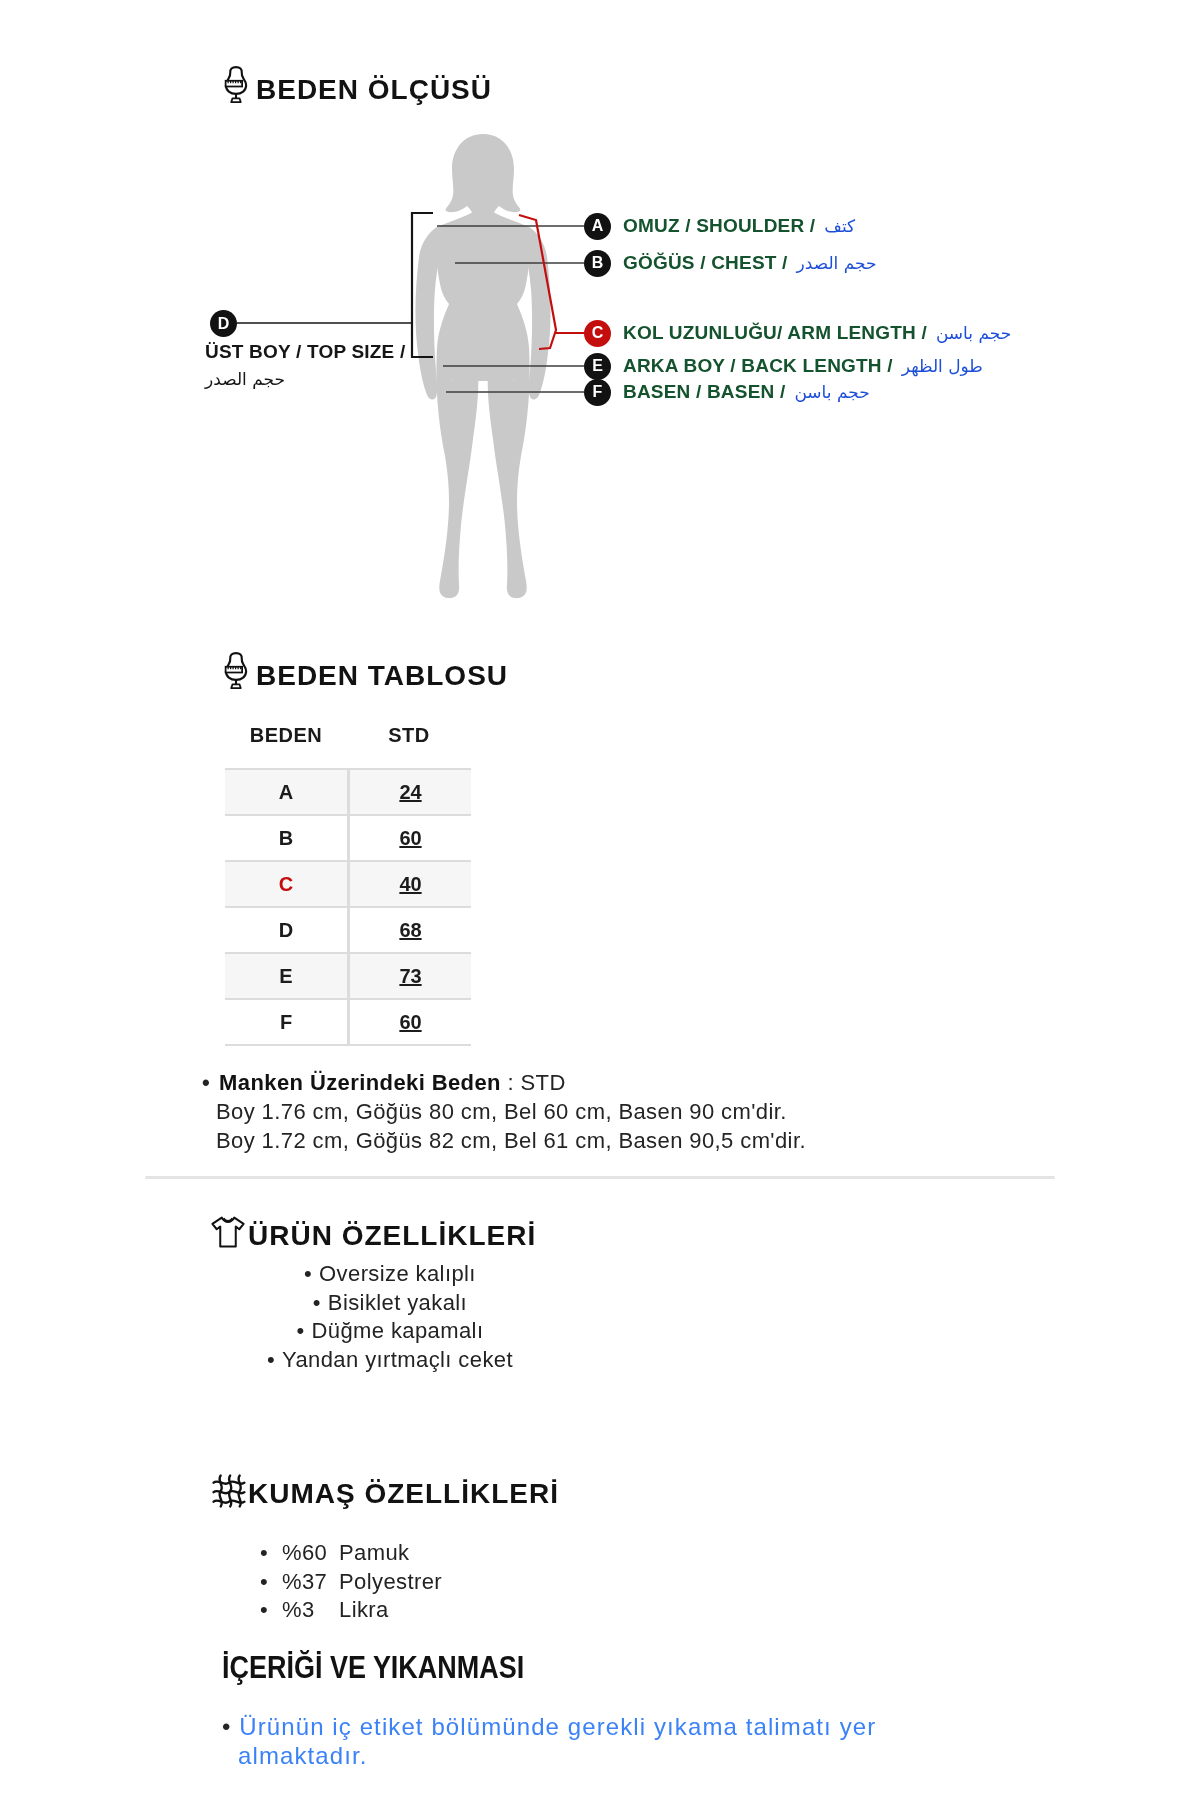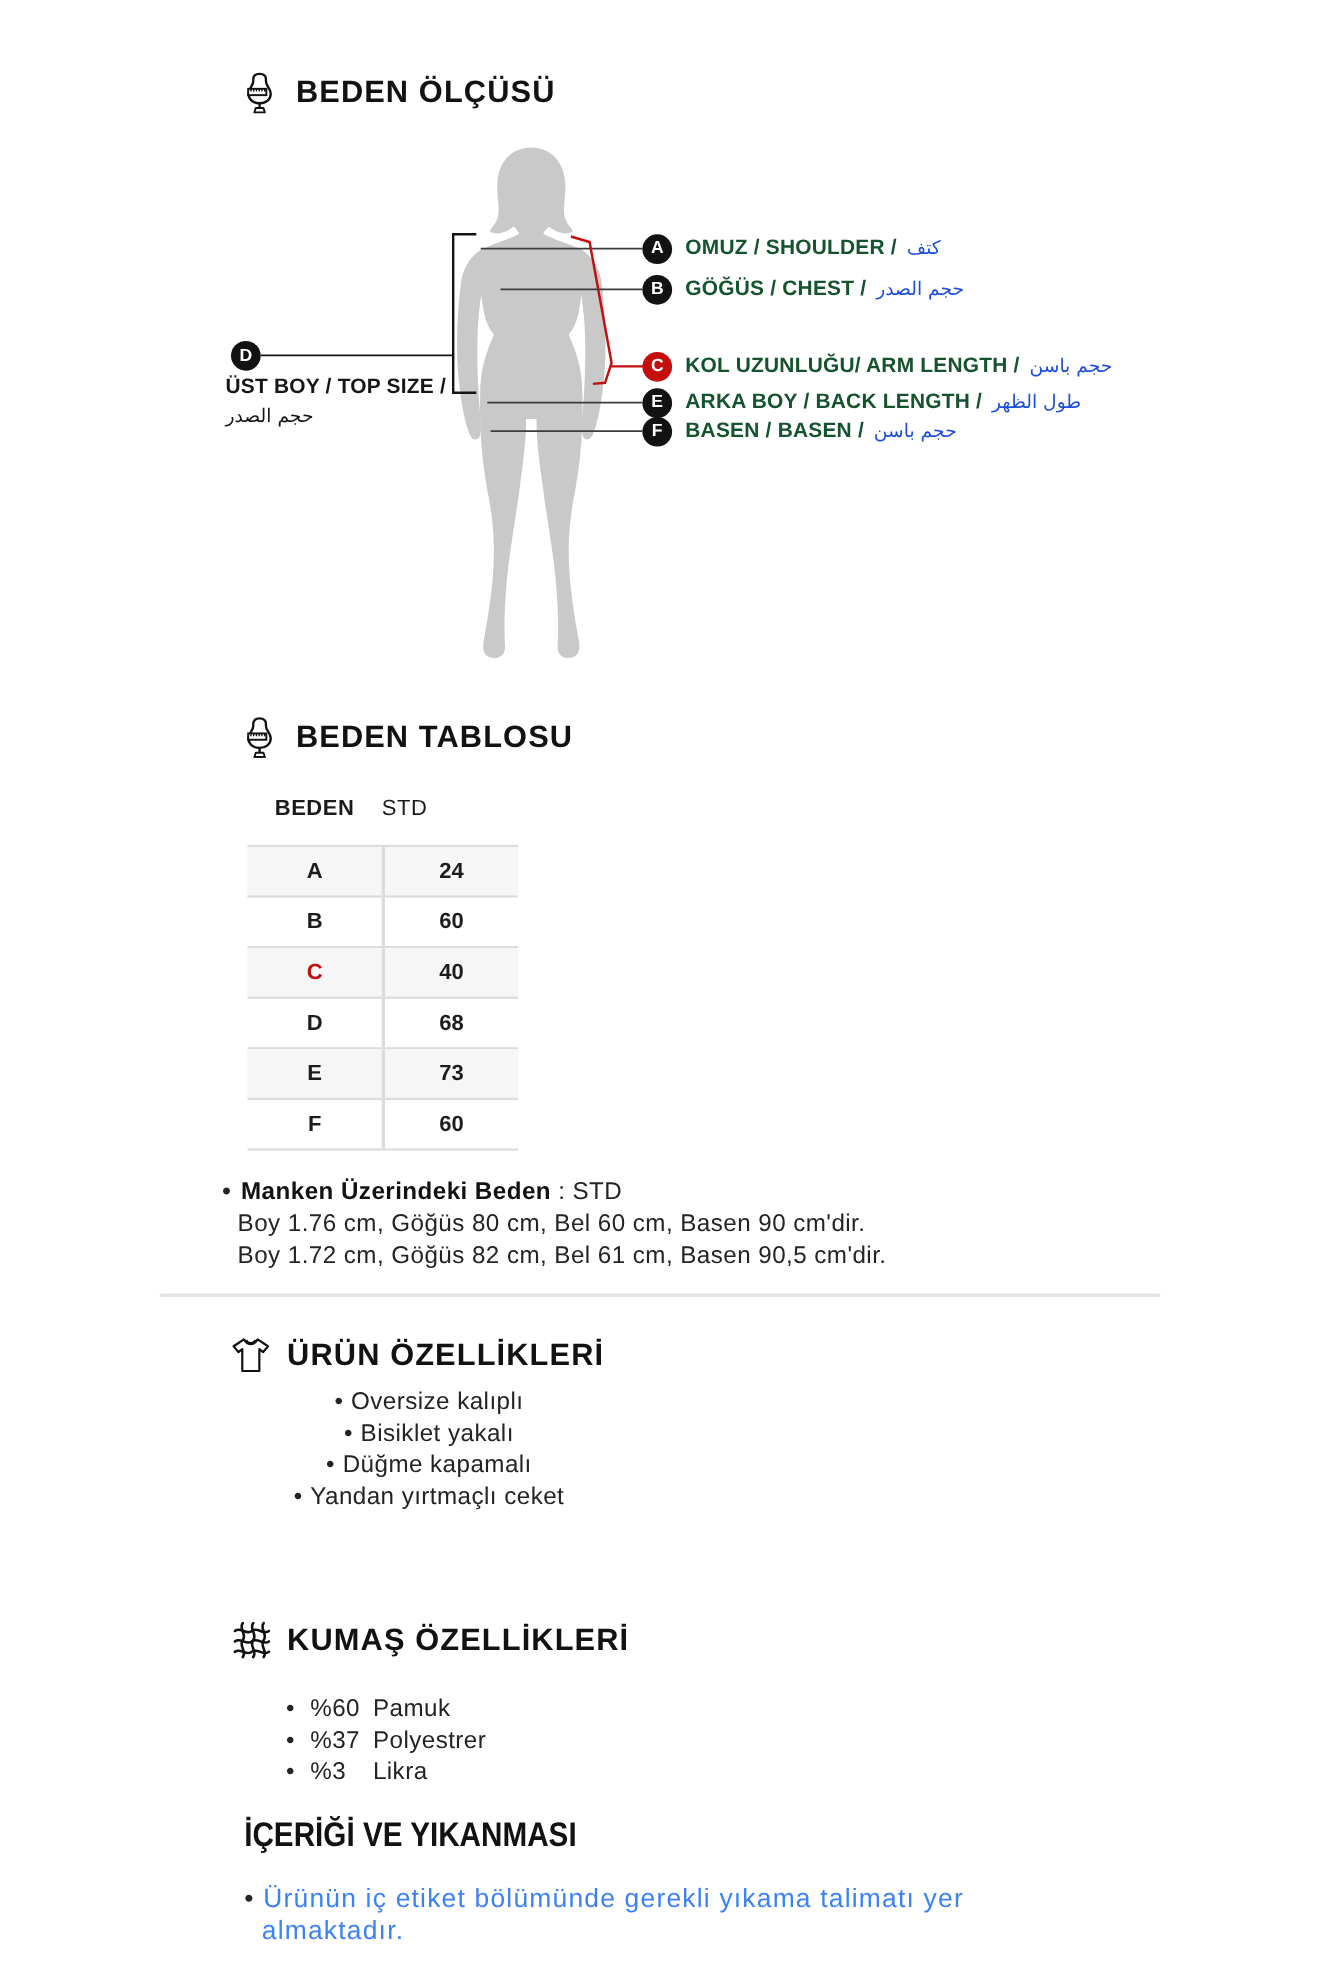--- a/index.html
+++ b/index.html
@@ -1,43 +1,43 @@
 <!DOCTYPE html>
 <html><head>
 <meta charset="utf-8">
 <style>
   html,body{margin:0;padding:0;background:#fff;}
   .page{position:relative;width:1200px;height:1800px;background:#ffffff;overflow:hidden;
         font-family:"Liberation Sans",sans-serif;color:#1a1a1a;}
   
-  .sec-head{position:absolute;display:flex;align-items:center;gap:13px;}
+  .sec-head{position:absolute;display:flex;align-items:flex-end;}
   .sec-head .ttl{font-size:28px;font-weight:700;letter-spacing:1px;color:#121212;white-space:nowrap;}
   .sec-head svg{display:block;}
   
   .diagram{position:absolute;left:0;top:0;}
   
   .dlabel{position:absolute;left:584px;height:28px;display:flex;align-items:center;white-space:nowrap;}
   .circ{width:27px;height:27px;border-radius:50%;background:#121212;color:#fff;font-weight:700;
         font-size:16px;display:flex;align-items:center;justify-content:center;flex:0 0 27px;}
   .circ.red{background:#c40e0e;}
   .ltext{margin-left:12px;font-size:19px;font-weight:600;letter-spacing:.2px;color:#14532d;}
   .artext{margin-left:9px;font-family:"DejaVu Sans",sans-serif;font-size:17px;color:#1d4ed8;direction:rtl;}
   .d-circle{position:absolute;left:210px;top:310px;}
   .d-text{position:absolute;left:205px;top:341px;font-size:19px;font-weight:600;letter-spacing:.2px;color:#161616;white-space:nowrap;}
   .d-ar{position:absolute;left:205px;top:369px;font-family:"DejaVu Sans",sans-serif;font-size:17px;color:#161616;}
   
   .tbl-head{position:absolute;left:225px;top:724px;display:flex;width:246px;}
   .tbl-head .c1{width:122px;text-align:center;font-size:20px;font-weight:700;letter-spacing:.5px;}
-  .tbl-head .c2{width:124px;font-size:20px;font-weight:400;letter-spacing:.5px;}
+  .tbl-head .c2{width:124px;text-align:center;font-size:20px;font-weight:700;letter-spacing:.5px;}
   .tbl{position:absolute;left:225px;top:768px;width:246px;border-top:2px solid #dcdcdc;}
   .tbl .row{display:flex;height:44px;border-bottom:2px solid #dcdcdc;}
   .tbl .row.shaded{background:#f6f6f6;}
   .tbl .cell{display:flex;align-items:center;justify-content:center;font-size:20px;font-weight:600;color:#1c1c1c;}
   .tbl .cell.letter{width:122px;border-right:3px solid #dcdcdc;}
-  .tbl .cell.value{width:121px;}
+  .tbl .cell.value{width:121px;text-decoration:underline;}
   .tbl .cell.letter.red{color:#c40e0e;}
   
   .mk{position:absolute;left:202px;top:1068px;font-size:22px;letter-spacing:.4px;line-height:29px;color:#242424;}
   .mk .l1::before{content:"•";font-weight:700;margin-right:9px;}
   .mk .l1 b{font-weight:700;color:#121212;}
   .mk .ind{margin-left:14px;}
   .divider{position:absolute;left:145px;top:1176px;width:910px;height:3px;background:#e4e4e4;border-radius:2px;}
   
   .blist{position:absolute;list-style:none;margin:0;padding:0;}
   .blist li{font-size:22px;line-height:28.6px;letter-spacing:.4px;color:#232323;white-space:nowrap;}

